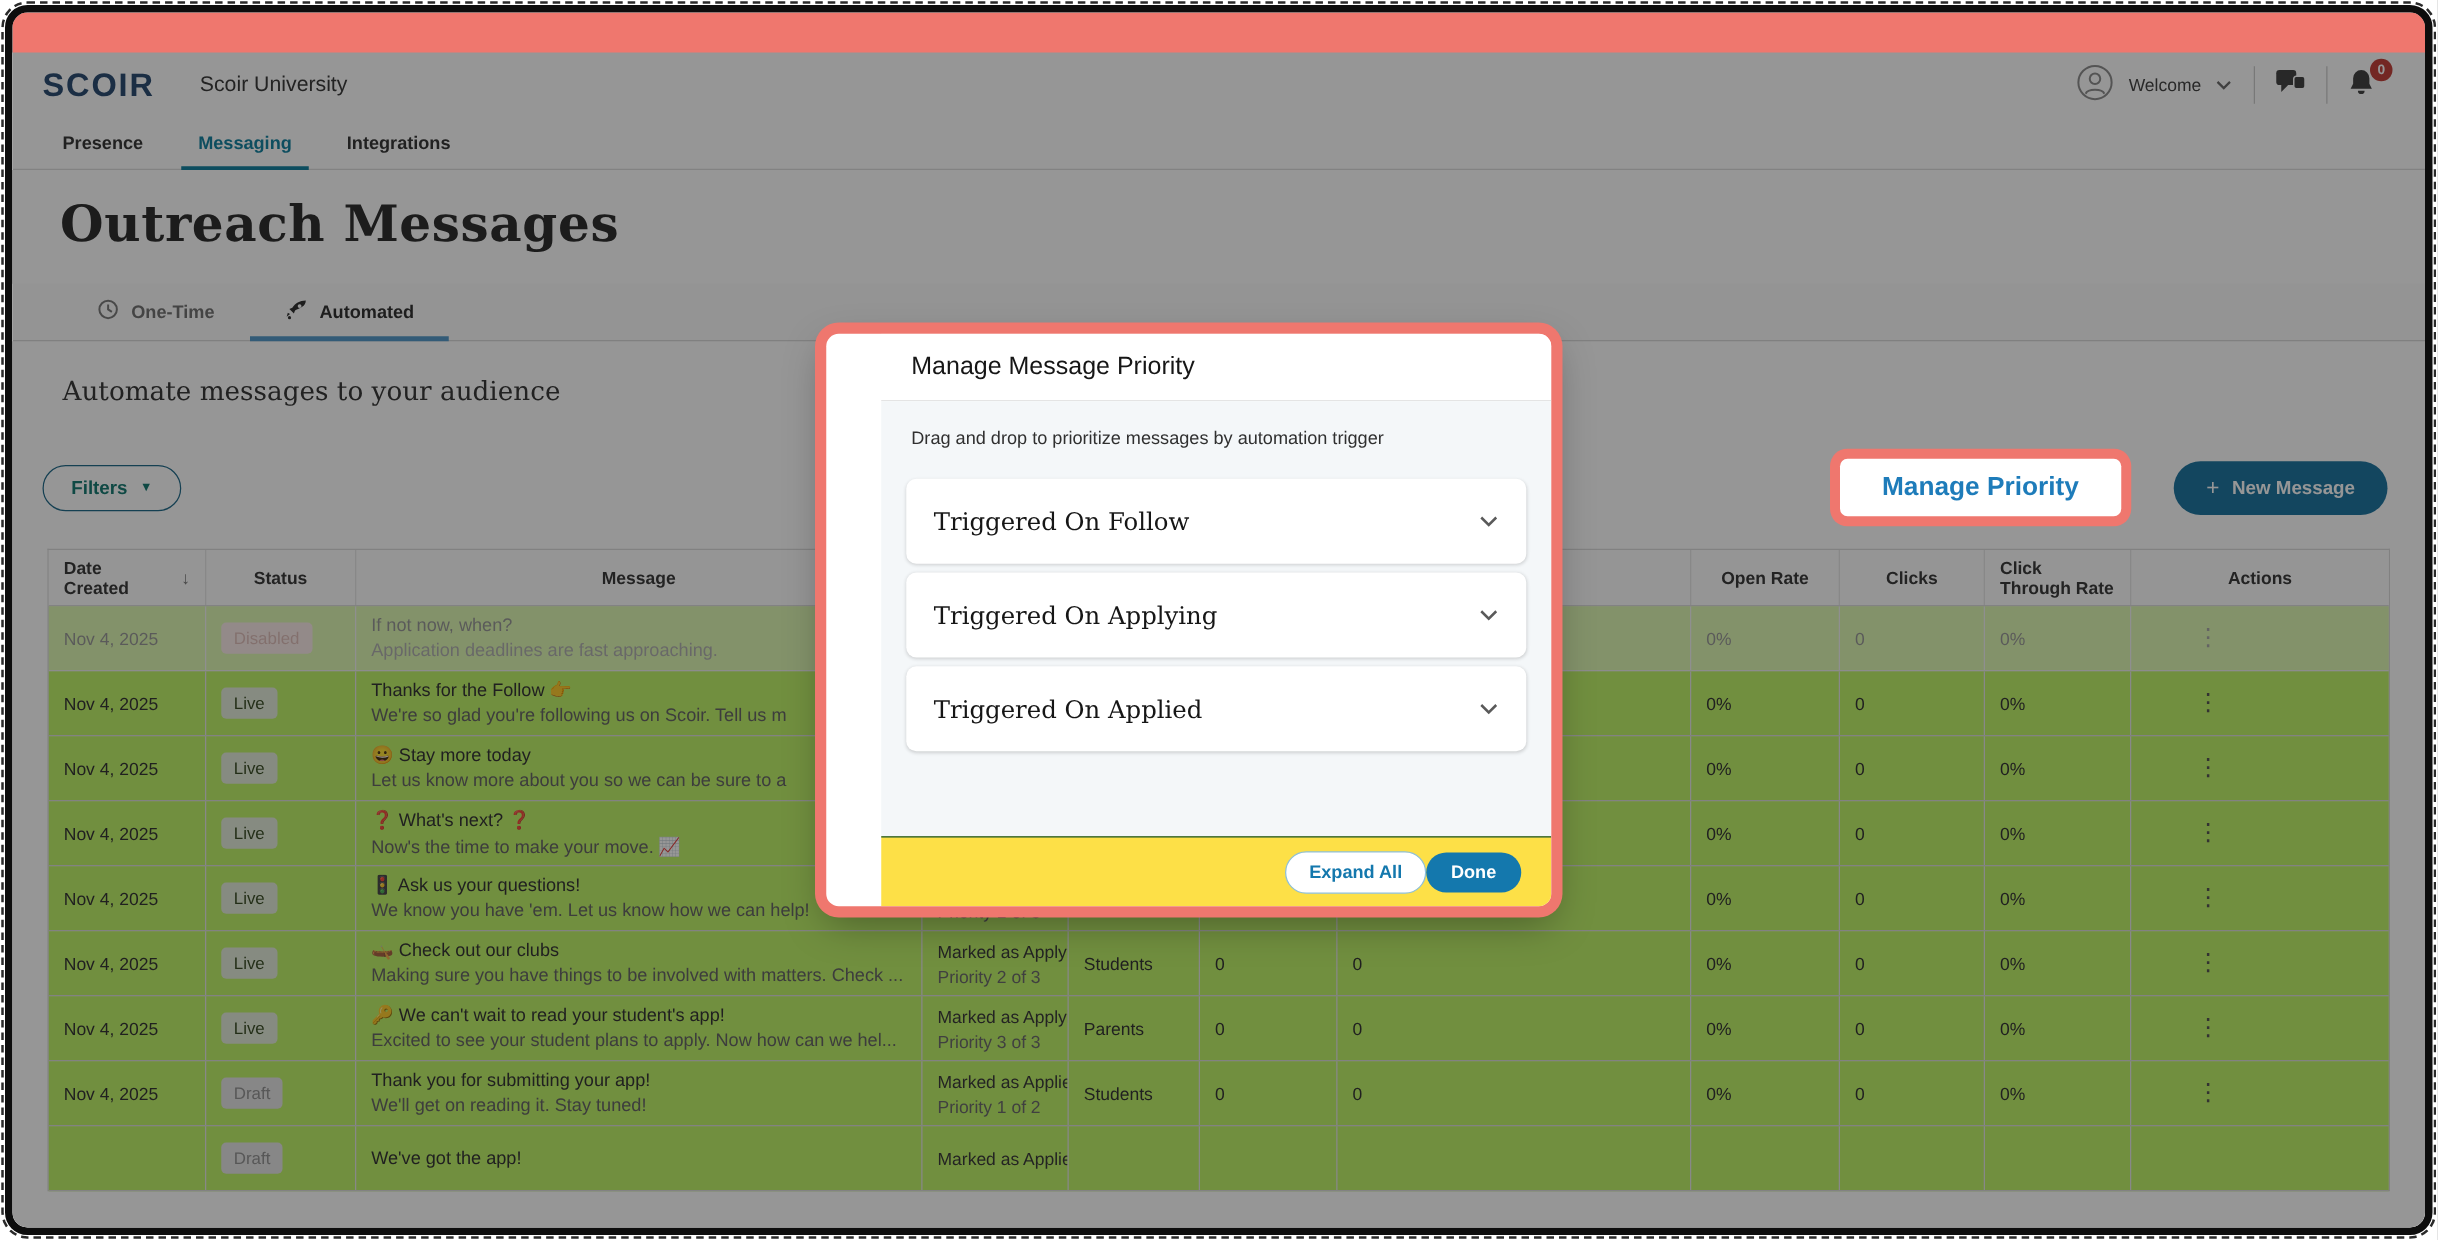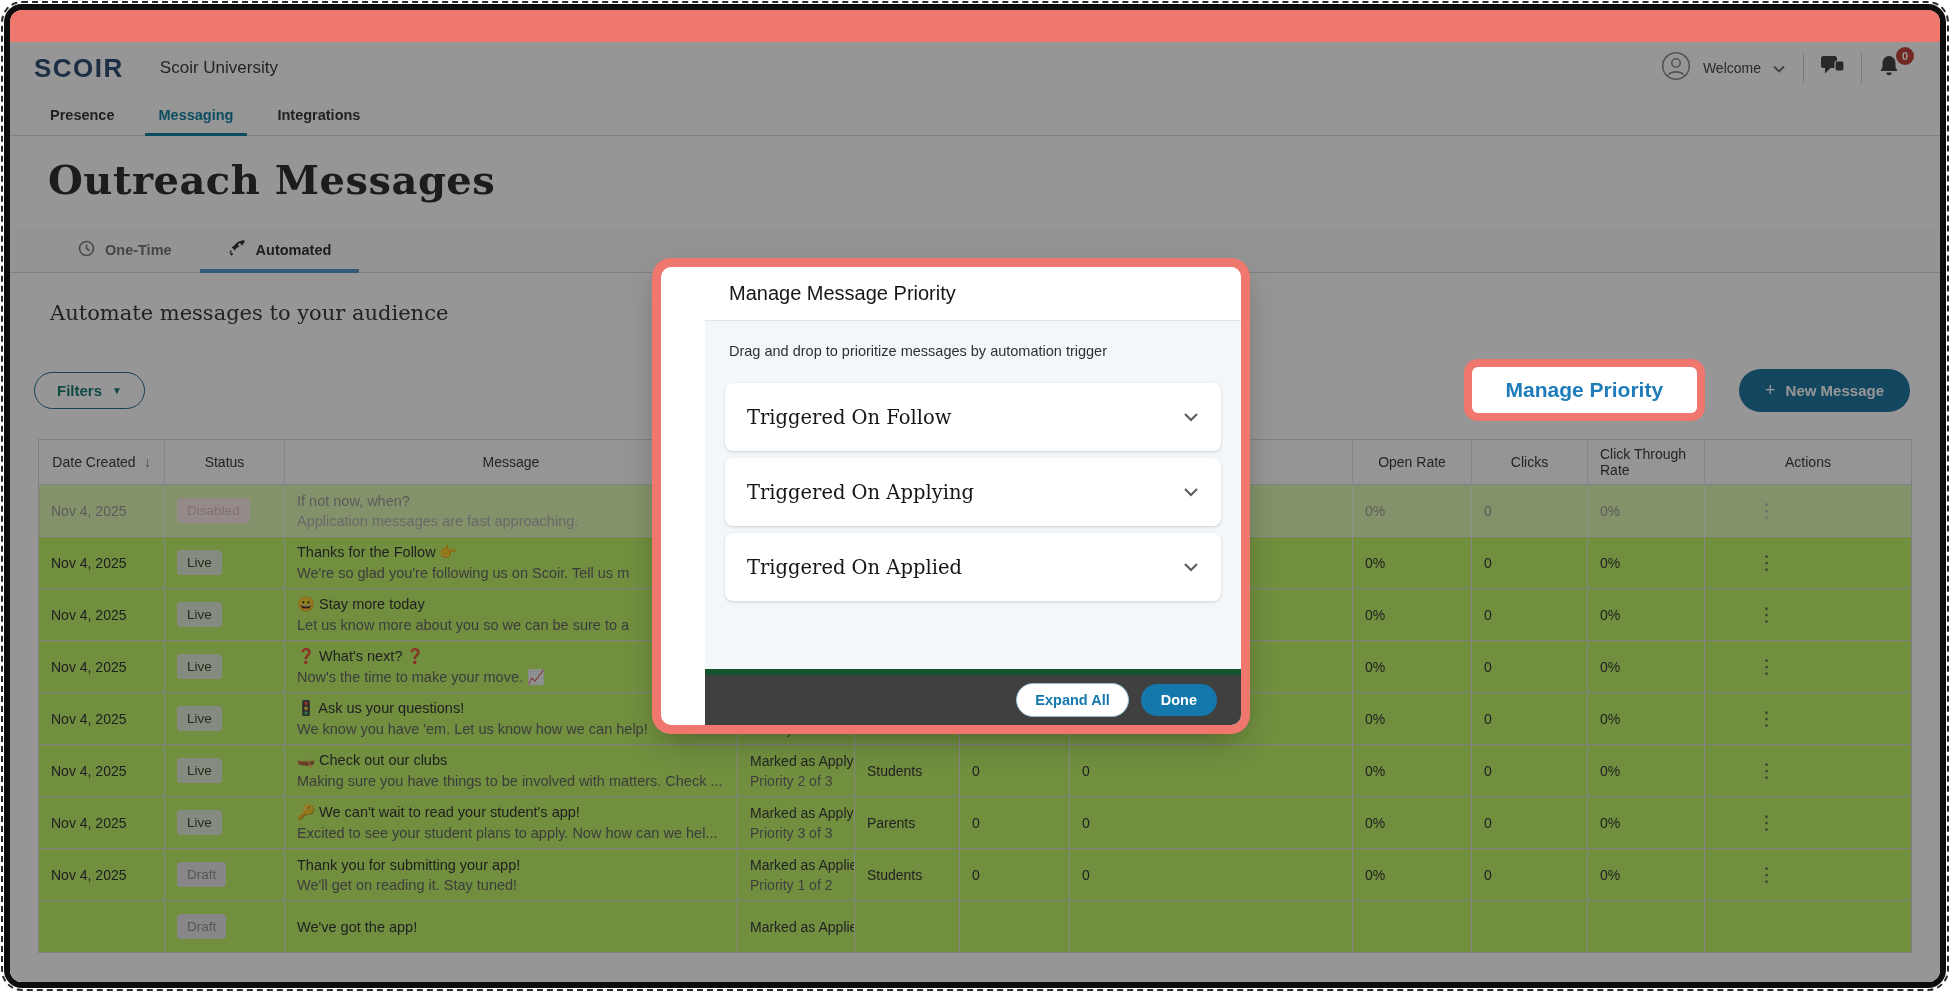--- a/index.html
+++ b/index.html
@@ -58,21 +58,21 @@
   .plus-glyph{font-size:18px;font-weight:normal;}
 
   
   .table{margin:26px 28px 0 28px;border:1px solid #d9d9d9;border-bottom:none;}
   .trow{display:grid;grid-template-columns:125px 120px 453px 117px 105px 110px 283px 119px 116px 117px minmax(0,1fr);
     border-bottom:1px solid #dcdcdc;min-height:52px;background:#bef264;}
   .trow.thead{min-height:40px;background:#fdfdfd;}
   .cell{padding:6px 12px;display:flex;flex-direction:column;justify-content:center;font-size:14px;color:#2e2e2e;
     border-left:1px solid #e6e6e6;overflow:hidden;}
   .cell:first-child{border-left:none;}
-  .thead .cell{flex-direction:row;align-items:center;gap:8px;font-weight:normal;color:#333;}
+  .thead .cell{flex-direction:row;align-items:center;gap:8px;font-weight:bold;color:#333;}
   .sort-icon{color:#777;font-size:14px;}
   .msg-title{font-size:14.5px;color:#2e2e2e;white-space:nowrap;}
   .msg-sub{font-size:14.5px;color:#606060;white-space:nowrap;margin-top:4px;}
   .trig-main{color:#333;white-space:nowrap;}
   .trig-sub{color:#666;white-space:nowrap;margin-top:4px;}
   .badge{display:inline-block;align-self:flex-start;padding:5px 10px;border-radius:4px;font-size:13.5px;}
   .badge.live{background:#e3ecd9;color:#33471f;}
   .badge.draft{background:#e4e4e4;color:#8f8f8f;}
   .badge.disabled{background:#f6d7d3;color:#bc7a72;}
   .trow.muted{opacity:.5;}
@@ -84,22 +84,22 @@
   .modal{position:absolute;left:651px;top:257px;width:580px;height:458px;background:#fff;border-radius:10px;z-index:20;
     box-shadow:0 0 0 9px #ef776e,0 12px 32px rgba(0,0,0,.35);display:flex;flex-direction:column;overflow:hidden;padding-left:44px;}
   .modal-header{flex:0 0 54px;display:flex;align-items:center;padding:0 24px;border-bottom:1px solid #e4e4e4;
     font-size:20px;color:#161616;background:#fff;}
   .modal-body{flex:1;background:#f4f7f9;padding:18px 20px 0 20px;}
   .modal-desc{font-size:14.5px;color:#303030;margin:4px 4px 24px 4px;}
   .accordion{height:68px;background:#fff;border-radius:8px;box-shadow:0 1px 3px rgba(0,0,0,.16);display:flex;
     align-items:center;padding:0 22px;margin-bottom:7px;cursor:pointer;}
   .accordion-title{font-family:"DejaVu Serif",serif;font-size:19.5px;color:#161616;}
   .accordion .chev{margin-left:auto;display:flex;align-items:center;}
-  .modal-footer{flex:0 0 56px;background:#404040;display:flex;align-items:center;justify-content:flex-end;gap:12px;
-    padding:0 24px;border-top:6px solid #14532d;}
+  .modal-footer{flex:0 0 56px;background:#fde047;display:flex;align-items:center;justify-content:flex-end;
+    padding:0 24px;border-top:1px solid #14532d;}
   .btn-outline{border:1px solid #8fc0d8;color:#1478ad;background:#fff;font-weight:bold;font-size:14.5px;
     padding:8px 18px;border-radius:18px;cursor:pointer;}
   .btn-solid{border:none;background:#1478ad;color:#fff;font-weight:bold;font-size:14.5px;padding:8px 20px;
     border-radius:18px;cursor:pointer;}
 </style>
 </head>
 <body>
 
 <div class="frame">
   <div class="app">
@@ -230,21 +230,21 @@
           </div>
         </div>
       <div id="tbody">
           <div class="trow muted">
             <div class="cell">Nov 4, 2025</div>
             <div class="cell">
               <span class="badge disabled">Disabled</span>
             </div>
             <div class="cell">
               <div class="msg-title">If not now, when?</div>
-              <div class="msg-sub">Application messages are fast approaching.</div>
+              <div class="msg-sub">Application deadlines are fast approaching.</div>
             </div>
             <div class="cell"></div>
             <div class="cell"></div>
             <div class="cell"></div>
             <div class="cell"></div>
             <div class="cell">0%</div>
             <div class="cell">0</div>
             <div class="cell">0%</div>
             <div class="cell actions-cell">
               <span class="kebab">⋮</span>

